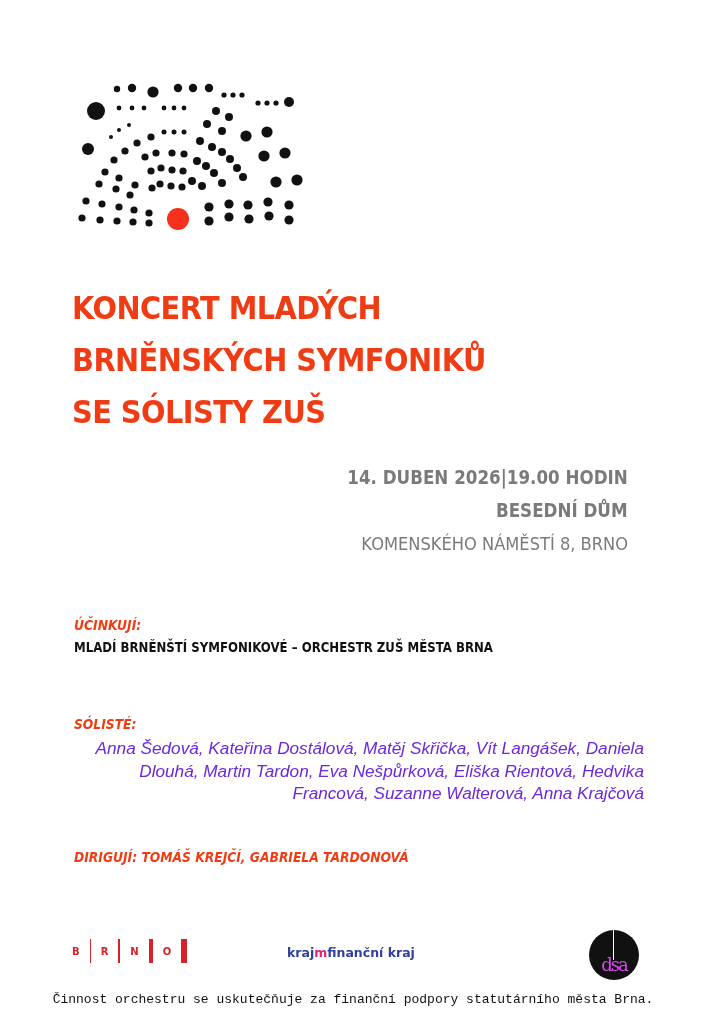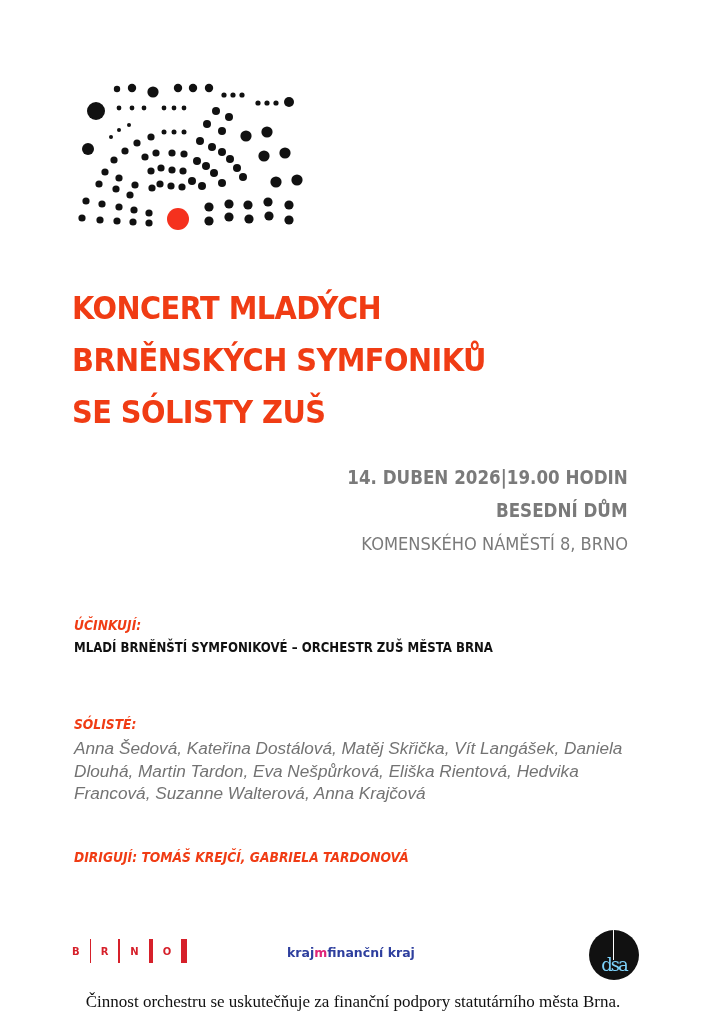--- a/index.html
+++ b/index.html
@@ -8,31 +8,31 @@
   #logo { position:absolute; left:0; top:0; width:706px; height:260px; }
   .title { left:72px; top:282px; color:#f03c14; font-family:"DejaVu Sans", sans-serif; font-weight:bold; font-size:32px; line-height:52px; letter-spacing:-0.6px; transform:scaleX(0.9); transform-origin:left top; white-space:nowrap; }
   .info { right:78px; text-align:right; color:#7a7a7a; font-family:"DejaVu Sans", sans-serif; white-space:nowrap; transform:scaleX(0.88); transform-origin:right top; }
   .info-date { top:466px; font-size:19px; font-weight:bold; }
   .info-venue { top:499px; font-size:19px; font-weight:bold; }
   .info-addr { top:533px; font-size:18.5px; }
   .label-red { color:#f03c14; font-family:"DejaVu Sans", sans-serif; font-weight:bold; font-style:italic; font-size:14px; transform:scaleX(0.88); transform-origin:left top; white-space:nowrap; }
   .perf-label { left:74px; top:617px; }
   .perf-text { left:74px; top:639px; font-family:"DejaVu Sans", sans-serif; font-weight:bold; font-size:14px; color:#111; transform:scaleX(0.84); transform-origin:left top; white-space:nowrap; }
   .sol-label { left:74px; top:716px; }
-  .sol-text { left:74px; top:737px; width:570px; font-family:"Liberation Sans", sans-serif; font-style:italic; font-size:17.2px; line-height:22.5px; color:#737373; }
+  .sol-text { left:74px; top:737px; width:570px; font-family:"Liberation Sans", sans-serif; font-style:italic; font-size:17.2px; line-height:22.5px; color:#6d28d9;text-align:right; }
   .cond { left:74px; top:849px; }
   .brno { left:72px; top:938px; display:flex; align-items:center; height:26px; }
   .brno span.l { font-family:"DejaVu Sans", sans-serif; font-weight:bold; font-size:10px; color:#d6202a; }
   .brno .bar { display:inline-block; background:#d6202a; height:24px; margin:0 10px; }
   .jmk { left:287px; top:945px; font-family:"DejaVu Sans", sans-serif; font-weight:bold; font-size:12.5px; color:#2e3f9e; white-space:nowrap; }
   .jmk .m { color:#e0267a; }
   .dsa { left:589px; top:930px; width:50px; height:50px; border-radius:50%; background:#111; overflow:hidden; }
   .dsa .stem { position:absolute; left:24px; top:0; width:1px; height:30px; background:#fff; }
-  .dsa .txt { position:absolute; left:0; width:50px; top:24px; text-align:center; color:#7dd3fc; font-family:"DejaVu Serif", serif; font-size:18px; letter-spacing:-2px; }
-  .footer { left:0; width:706px; top:992px; text-align:center; font-family:Liberation Serif, serif; font-size:17px; color:#111; }
+  .dsa .txt { position:absolute; left:0; width:50px; top:24px; text-align:center; color:#d946ef; font-family:"DejaVu Serif", serif; font-size:18px; letter-spacing:-2px; }
+  .footer { left:0; width:706px; top:992px; text-align:center; font-family:Liberation Mono, monospace; font-size:13px; color:#111; }
 </style>
 </head>
 <body>
 
 <svg id="logo" viewBox="0 0 706 260" width="706" height="260">
     <circle cx="117" cy="89" r="3.2" fill="#111111"></circle>
     <circle cx="132" cy="88" r="4.2" fill="#111111"></circle>
     <circle cx="153" cy="92" r="5.6" fill="#111111"></circle>
     <circle cx="178" cy="88" r="4.2" fill="#111111"></circle>
     <circle cx="193" cy="88" r="4.2" fill="#111111"></circle>

